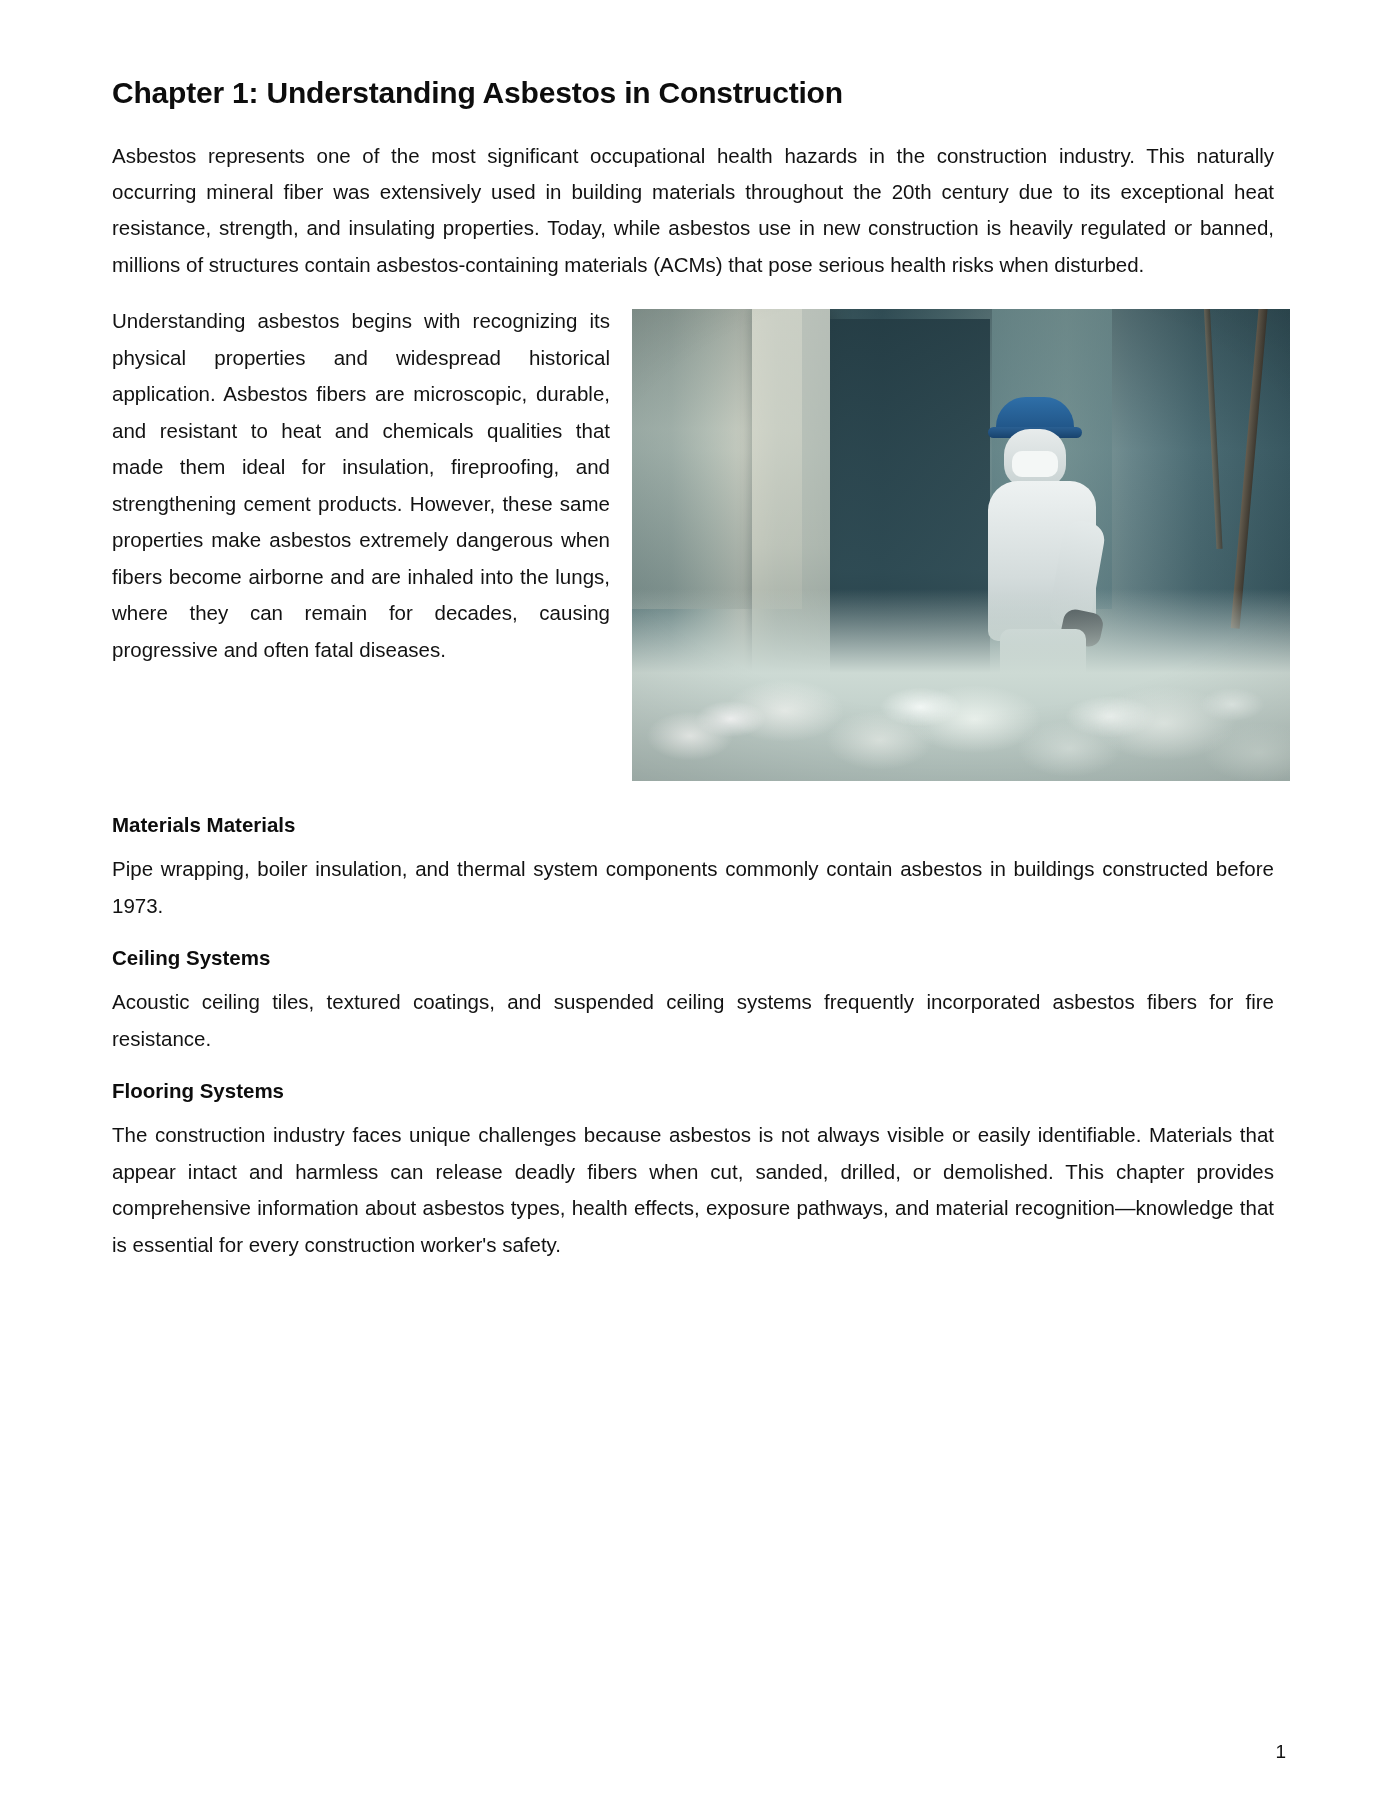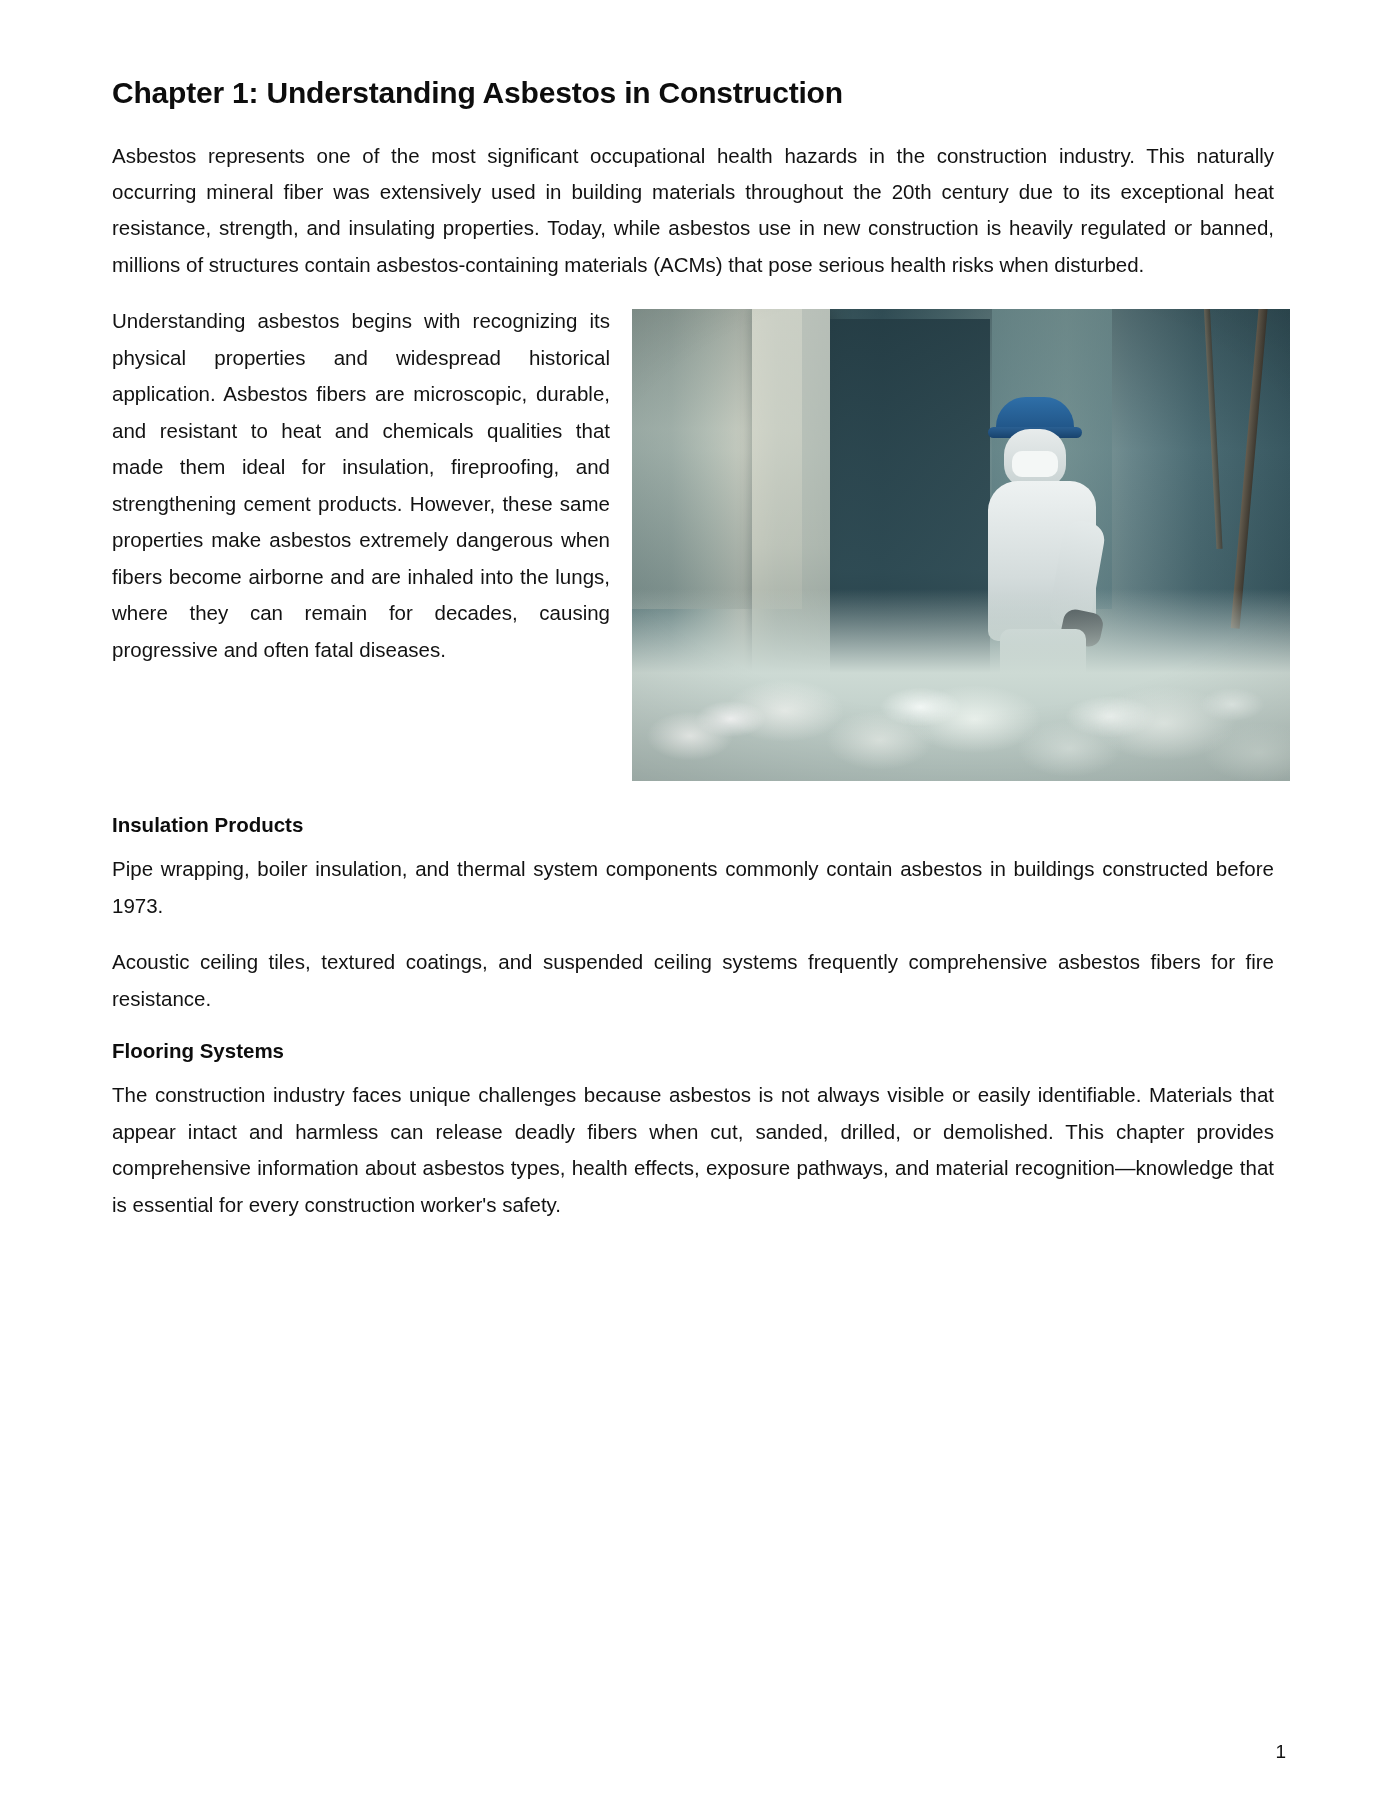--- a/index.html
+++ b/index.html
@@ -214,23 +214,24 @@
         <div class="w-leg"></div>
       </div>
       <div class="fig-debris"></div>
       <div class="fig-debris2"></div>
       <div class="fig-vignette"></div>
     </figure>
 
     <p class="side-col">Understanding asbestos begins with recognizing its physical properties and widespread historical application. Asbestos fibers are microscopic, durable, and resistant to heat and chemicals qualities that made them ideal for insulation, fireproofing, and strengthening cement products. However, these same properties make asbestos extremely dangerous when fibers become airborne and are inhaled into the lungs, where they can remain for decades, causing progressive and often fatal diseases.</p>
   </div>
 
-  <h3 class="heading-3">Insulation Products</h3>
+  <h3 class="heading-3">Materials Materials</h3>
   <p class="body-text">Pipe wrapping, boiler insulation, and thermal system components commonly contain asbestos in buildings constructed before 1973.</p>
 
-  <p class="body-text">Acoustic ceiling tiles, textured coatings, and suspended ceiling systems frequently comprehensive asbestos fibers for fire resistance.</p>
+  <h3 class="heading-3">Ceiling Systems</h3>
+  <p class="body-text">Acoustic ceiling tiles, textured coatings, and suspended ceiling systems frequently incorporated asbestos fibers for fire resistance.</p>
 
   <h3 class="heading-3">Flooring Systems</h3>
 
   <p class="body-text">The construction industry faces unique challenges because asbestos is not always visible or easily identifiable. Materials that appear intact and harmless can release deadly fibers when cut, sanded, drilled, or demolished. This chapter provides comprehensive information about asbestos types, health effects, exposure pathways, and material recognition—knowledge that is essential for every construction worker's safety.</p>
 
   <div class="page-number">1</div>
 </div>
 
 </body></html>

